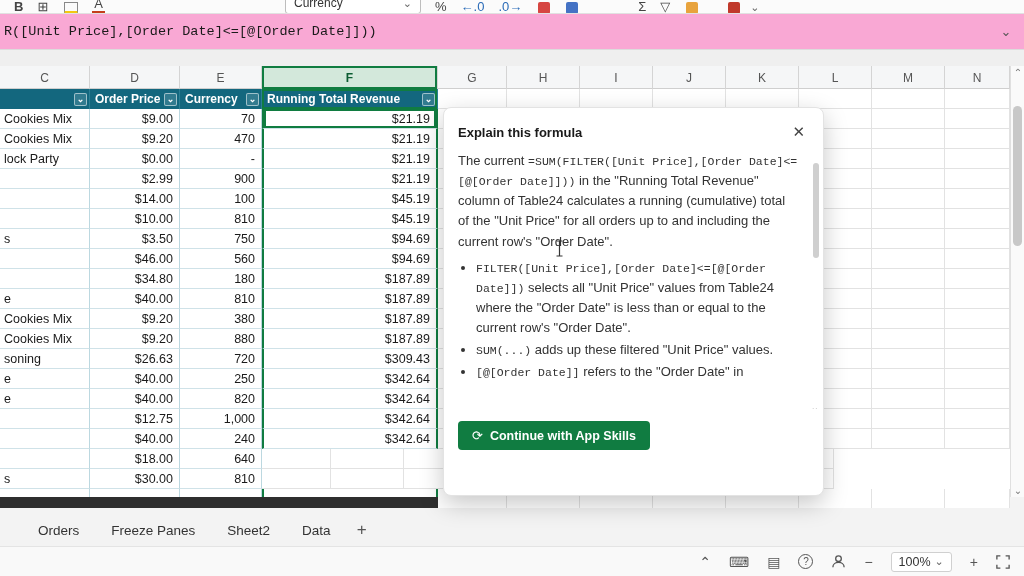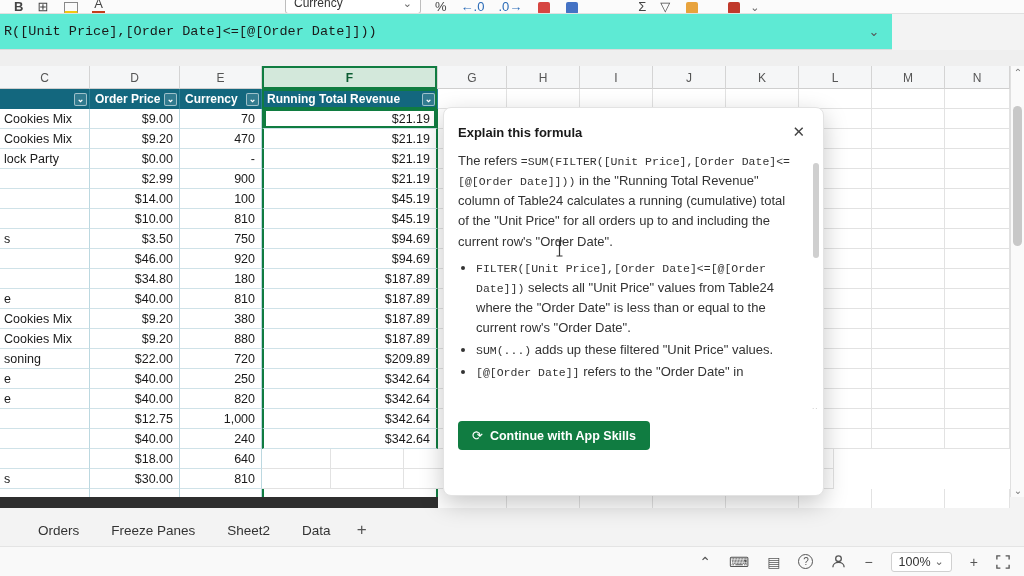--- a/index.html
+++ b/index.html
@@ -15,22 +15,22 @@
   .ric.bold { font-weight: bold; }
   .bucket { width: 14px; height: 12px; border: 1px solid #888; border-bottom: 3px solid #f2c811; margin-left: 16px; }
   .acolor { font-size: 13px; color: #444; border-bottom: 3px solid #c43e1c; margin-left: 14px; padding: 0 2px; }
   .numfmt { margin-left: 180px; width: 136px; height: 22px; border: 1px solid #bdbdbd; border-radius: 3px;
             background: #fff; display: flex; align-items: center; justify-content: space-between;
             padding: 0 8px; font-size: 12px; color: #333; }
   .sq { width: 12px; height: 12px; border-radius: 2px; margin-left: 16px; }
   .chev { color: #666; font-size: 11px; }
 
   
-  .formula-bar { position: absolute; top: 14px; left: 0; width: 892px; height: 36px;
-                 background: #5eead4; border-bottom: 1px solid #dcdcdc; display: flex; align-items: center; }
+  .formula-bar { position: absolute; top: 14px; left: 0; width: 1024px; height: 36px;
+                 background: #f9a8d4; border-bottom: 1px solid #dcdcdc; display: flex; align-items: center; }
   .formula-text { font-family: "Liberation Mono", monospace; font-size: 13.5px; color: #1a1a1a;
                   padding-left: 4px; white-space: nowrap; flex: 1; overflow: hidden; }
   .fb-chev { width: 36px; text-align: center; color: #555; font-size: 13px; cursor: pointer; }
 
   .gapstrip { position: absolute; top: 50px; left: 0; width: 1024px; height: 16px; background: #efefef; }
 
   
   .grid { position: absolute; top: 66px; left: 0; width: 1010px; height: 442px; background: #fff; }
   .col-letters { display: flex; height: 23px; background: #f5f6f7; border-bottom: 1px solid #cfcfcf; }
   .colh { height: 23px; border-right: 1px solid #d4d4d4; font-size: 12px; color: #555;
@@ -281,21 +281,21 @@
           <div class="gcell" style="width: 73px;"></div>
           <div class="gcell" style="width: 73px;"></div>
           <div class="gcell" style="width: 73px;"></div>
           <div class="gcell" style="width: 73px;"></div>
           <div class="gcell" style="width: 73px;"></div>
           <div class="gcell" style="width: 65px;"></div>
         </div>
         <div class="grow">
           <div class="dcell left" style="width: 90px;"></div>
           <div class="dcell right" style="width: 90px;">$46.00</div>
-          <div class="dcell right" style="width: 82px;">920</div>
+          <div class="dcell right" style="width: 82px;">560</div>
           <div class="dcell right fcol" style="width: 176px;">$94.69</div>
           <div class="gcell" style="width: 69px;"></div>
           <div class="gcell" style="width: 73px;"></div>
           <div class="gcell" style="width: 73px;"></div>
           <div class="gcell" style="width: 73px;"></div>
           <div class="gcell" style="width: 73px;"></div>
           <div class="gcell" style="width: 73px;"></div>
           <div class="gcell" style="width: 73px;"></div>
           <div class="gcell" style="width: 65px;"></div>
         </div>
@@ -350,23 +350,23 @@
           <div class="gcell" style="width: 73px;"></div>
           <div class="gcell" style="width: 73px;"></div>
           <div class="gcell" style="width: 73px;"></div>
           <div class="gcell" style="width: 73px;"></div>
           <div class="gcell" style="width: 73px;"></div>
           <div class="gcell" style="width: 73px;"></div>
           <div class="gcell" style="width: 65px;"></div>
         </div>
         <div class="grow">
           <div class="dcell left" style="width: 90px;">soning</div>
-          <div class="dcell right" style="width: 90px;">$22.00</div>
+          <div class="dcell right" style="width: 90px;">$26.63</div>
           <div class="dcell right" style="width: 82px;">720</div>
-          <div class="dcell right fcol" style="width: 176px;">$209.89</div>
+          <div class="dcell right fcol" style="width: 176px;">$309.43</div>
           <div class="gcell" style="width: 69px;"></div>
           <div class="gcell" style="width: 73px;"></div>
           <div class="gcell" style="width: 73px;"></div>
           <div class="gcell" style="width: 73px;"></div>
           <div class="gcell" style="width: 73px;"></div>
           <div class="gcell" style="width: 73px;"></div>
           <div class="gcell" style="width: 73px;"></div>
           <div class="gcell" style="width: 65px;"></div>
         </div>
         <div class="grow">
@@ -475,21 +475,21 @@
     <div class="vthumb"></div>
     <div class="varrow" style="bottom:1px">⌄</div>
   </div>
 
   <div class="panel">
     <div class="panel-head">
       <div class="panel-title">Explain this formula</div>
       <div class="panel-close">✕</div>
     </div>
     <div class="panel-body">
-      <div id="panel-paragraph"><span>The refers </span><span class="mono">=SUM(FILTER([Unit Price],[Order Date]&lt;=[@[Order Date]]))</span><span> in the "Running Total Revenue" column of Table24 calculates a running (cumulative) total of the "Unit Price" for all orders up to and including the current row's "Order Date".</span></div>
+      <div id="panel-paragraph"><span>The current </span><span class="mono">=SUM(FILTER([Unit Price],[Order Date]&lt;=[@[Order Date]]))</span><span> in the "Running Total Revenue" column of Table24 calculates a running (cumulative) total of the "Unit Price" for all orders up to and including the current row's "Order Date".</span></div>
       <ul id="panel-bullets">
           <li><span class="mono">FILTER([Unit Price],[Order Date]&lt;=[@[Order Date]])</span><span> selects all "Unit Price" values from Table24 where the "Order Date" is less than or equal to the current row's "Order Date".</span></li>
           <li><span class="mono">SUM(...)</span><span> adds up these filtered "Unit Price" values.</span></li>
           <li><span class="mono">[@[Order Date]]</span><span> refers to the "Order Date" in</span></li>
         </ul>
       <div class="pscroll">
         <div class="pthumb"></div>
         <div class="pdown">⌄</div>
       </div>
     </div>

